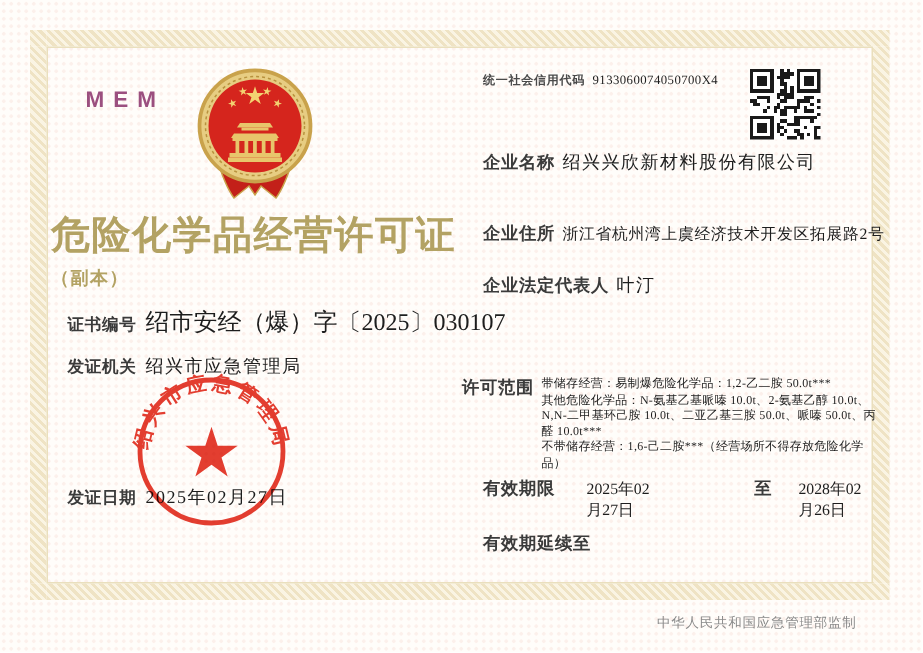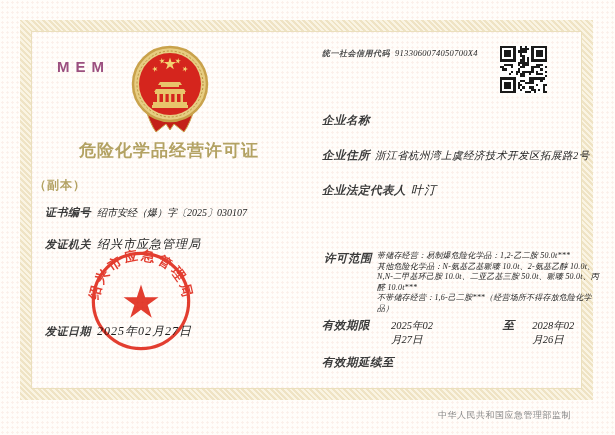--- a/index.html
+++ b/index.html
@@ -16,57 +16,57 @@
     border:11px solid #f1e6c9;
     border-image:repeating-linear-gradient(45deg,#efe3c4 0 2px,#faf4e3 2px 4px) 11;
     pointer-events:none;
   }
   .frame-inner{
     position:absolute;left:0;top:0;right:0;bottom:0;
     border:1px solid #eadfbd;
   }
   .label{font-weight:bold;color:#3b3b3b;letter-spacing:.5px;}
   .value{font-family:"Liberation Serif","DejaVu Serif",serif;color:#1d1d1d;}
-  .row{position:absolute;display:flex;align-items:baseline;font-style:italic;}
+  .row{position:absolute;display:flex;align-items:baseline;}
 
   
   .mem-logo{position:absolute;left:57px;top:58px;font-size:15px;font-weight:bold;
     letter-spacing:6px;color:#9b4f7f;}
   .emblem{position:absolute;left:130px;top:44px;width:80px;height:92px;}
   .cert-title{position:absolute;left:34px;top:139px;width:270px;text-align:center;
     font-family:"Liberation Serif","DejaVu Serif",serif;font-weight:bold;
-    font-size:17px;color:#b3a263;letter-spacing:1px;}
+    font-size:26px;color:#b3a263;letter-spacing:1px;}
   .cert-subtitle{position:absolute;left:34px;top:177px;width:270px;text-align:left;
     font-size:12px;font-weight:bold;color:#b3a263;letter-spacing:1px;}
   .row-certno{left:45px;top:205px;}
   .row-authority{left:45px;top:236px;}
   .row-issuedate{left:45px;top:323px;}
   .row-certno .label,.row-authority .label,.row-issuedate .label{font-size:11px;margin-right:6px;}
-  .row-certno .value{font-size:10px;}
+  .row-certno .value{font-size:16px;}
   .row-authority .value,.row-issuedate .value{font-size:12px;letter-spacing:1px;}
   .seal{position:absolute;left:86px;top:246px;width:110px;height:110px;opacity:.92;
     mix-blend-mode:multiply;}
 
   
   .row-credit{left:322px;top:48px;}
   .row-credit .label{font-size:8px;margin-right:5px;color:#4a4a4a;}
   .row-credit .value{font-size:8.5px;letter-spacing:.3px;}
   .qr{position:absolute;left:500px;top:46px;width:47px;height:47px;}
-  .row-company{left:322px;top:113px;justify-content:flex-end;}
+  .row-company{left:322px;top:100px;justify-content:flex-end;}
   .row-address{left:322px;top:148px;}
   .row-legal{left:322px;top:182px;}
   .row-company .label,.row-address .label,.row-legal .label,
   .row-mode .label,.row-scope .label,.row-validity .label,.row-extend .label{
     font-size:11.5px;margin-right:5px;white-space:nowrap;}
   .row-company .value{font-size:12px;letter-spacing:1px;}
   .row-address .value{font-size:10.5px;letter-spacing:.5px;}
   .row-legal .value{font-size:12px;letter-spacing:1px;}
   .row-mode{left:322px;top:216px;align-items:flex-start;}
   .row-mode .value{font-size:12px;width:226px;line-height:1.45;letter-spacing:.5px;}
-  .row-scope{left:324px;top:251px;align-items:flex-start;}
+  .row-scope{left:308px;top:251px;align-items:flex-start;}
   .scope-text{width:228px;}
   .scope-text .value{display:block;font-size:8px;line-height:10.5px;letter-spacing:.2px;}
   .row-validity{left:322px;top:318px;width:260px;gap:16px;}
   .row-validity .value{font-size:10.5px;}
   .validity-to-label{font-size:11.5px;font-weight:bold;color:#3b3b3b;margin-left:46px;margin-right:2px;}
   .row-extend{left:322px;top:355px;}
   .footer-note{position:absolute;right:44px;bottom:13px;font-size:9px;color:#8a8a8a;
     letter-spacing:.5px;}
 </style>
 </head>
@@ -271,20 +271,21 @@
           <rect x="30" y="2" width="10" height="10" fill="#fff"></rect>
           <rect x="32" y="4" width="6" height="6" fill="#1a1a1a"></rect>
           <rect x="0" y="28" width="14" height="14"></rect>
           <rect x="2" y="30" width="10" height="10" fill="#fff"></rect>
           <rect x="4" y="32" width="6" height="6" fill="#1a1a1a"></rect>
         </g>
       </svg></div>
 
   <div class="row row-company">
     <span class="label">企业名称</span>
+    <span class="value">绍兴兴欣新材料股份有限公司</span>
   </div>
 
   <div class="row row-address">
     <span class="label">企业住所</span>
     <span class="value">浙江省杭州湾上虞经济技术开发区拓展路2号</span>
   </div>
 
   <div class="row row-legal">
     <span class="label">企业法定代表人</span>
     <span class="value">叶汀</span>

